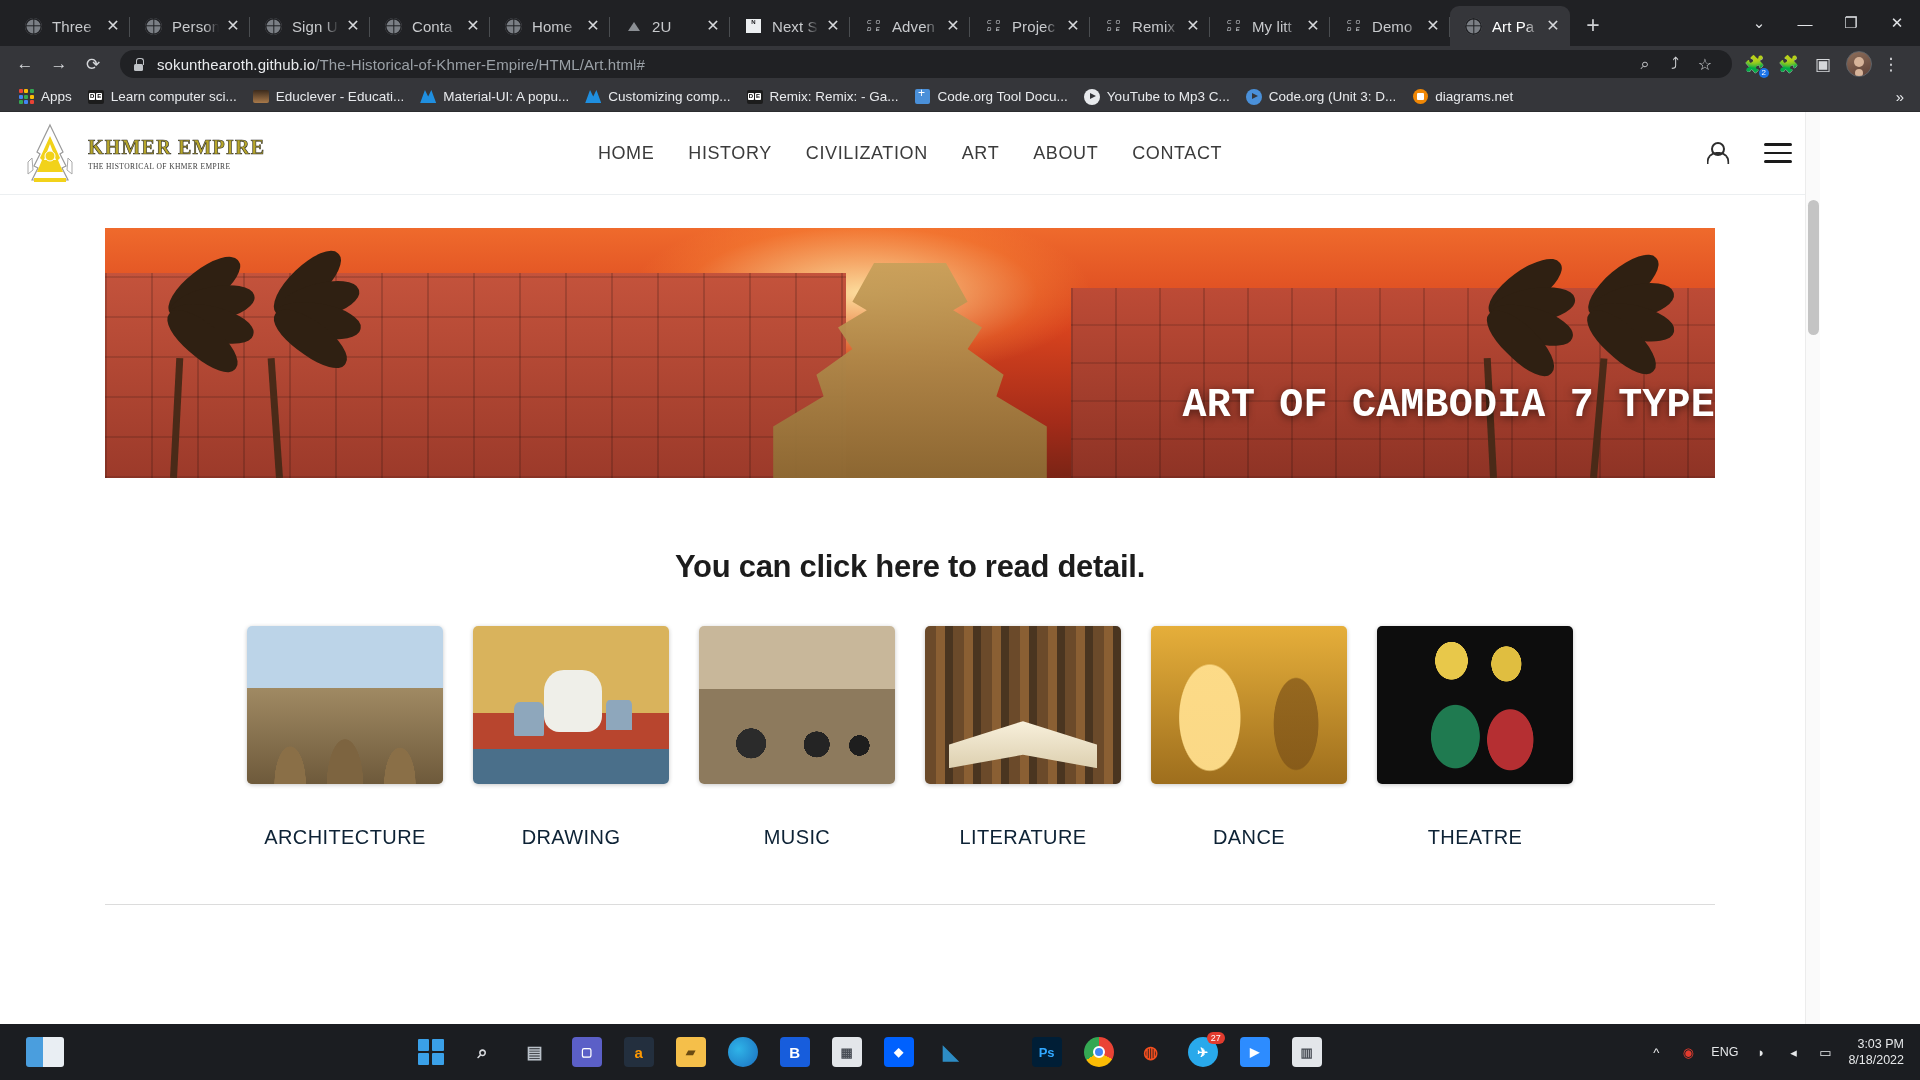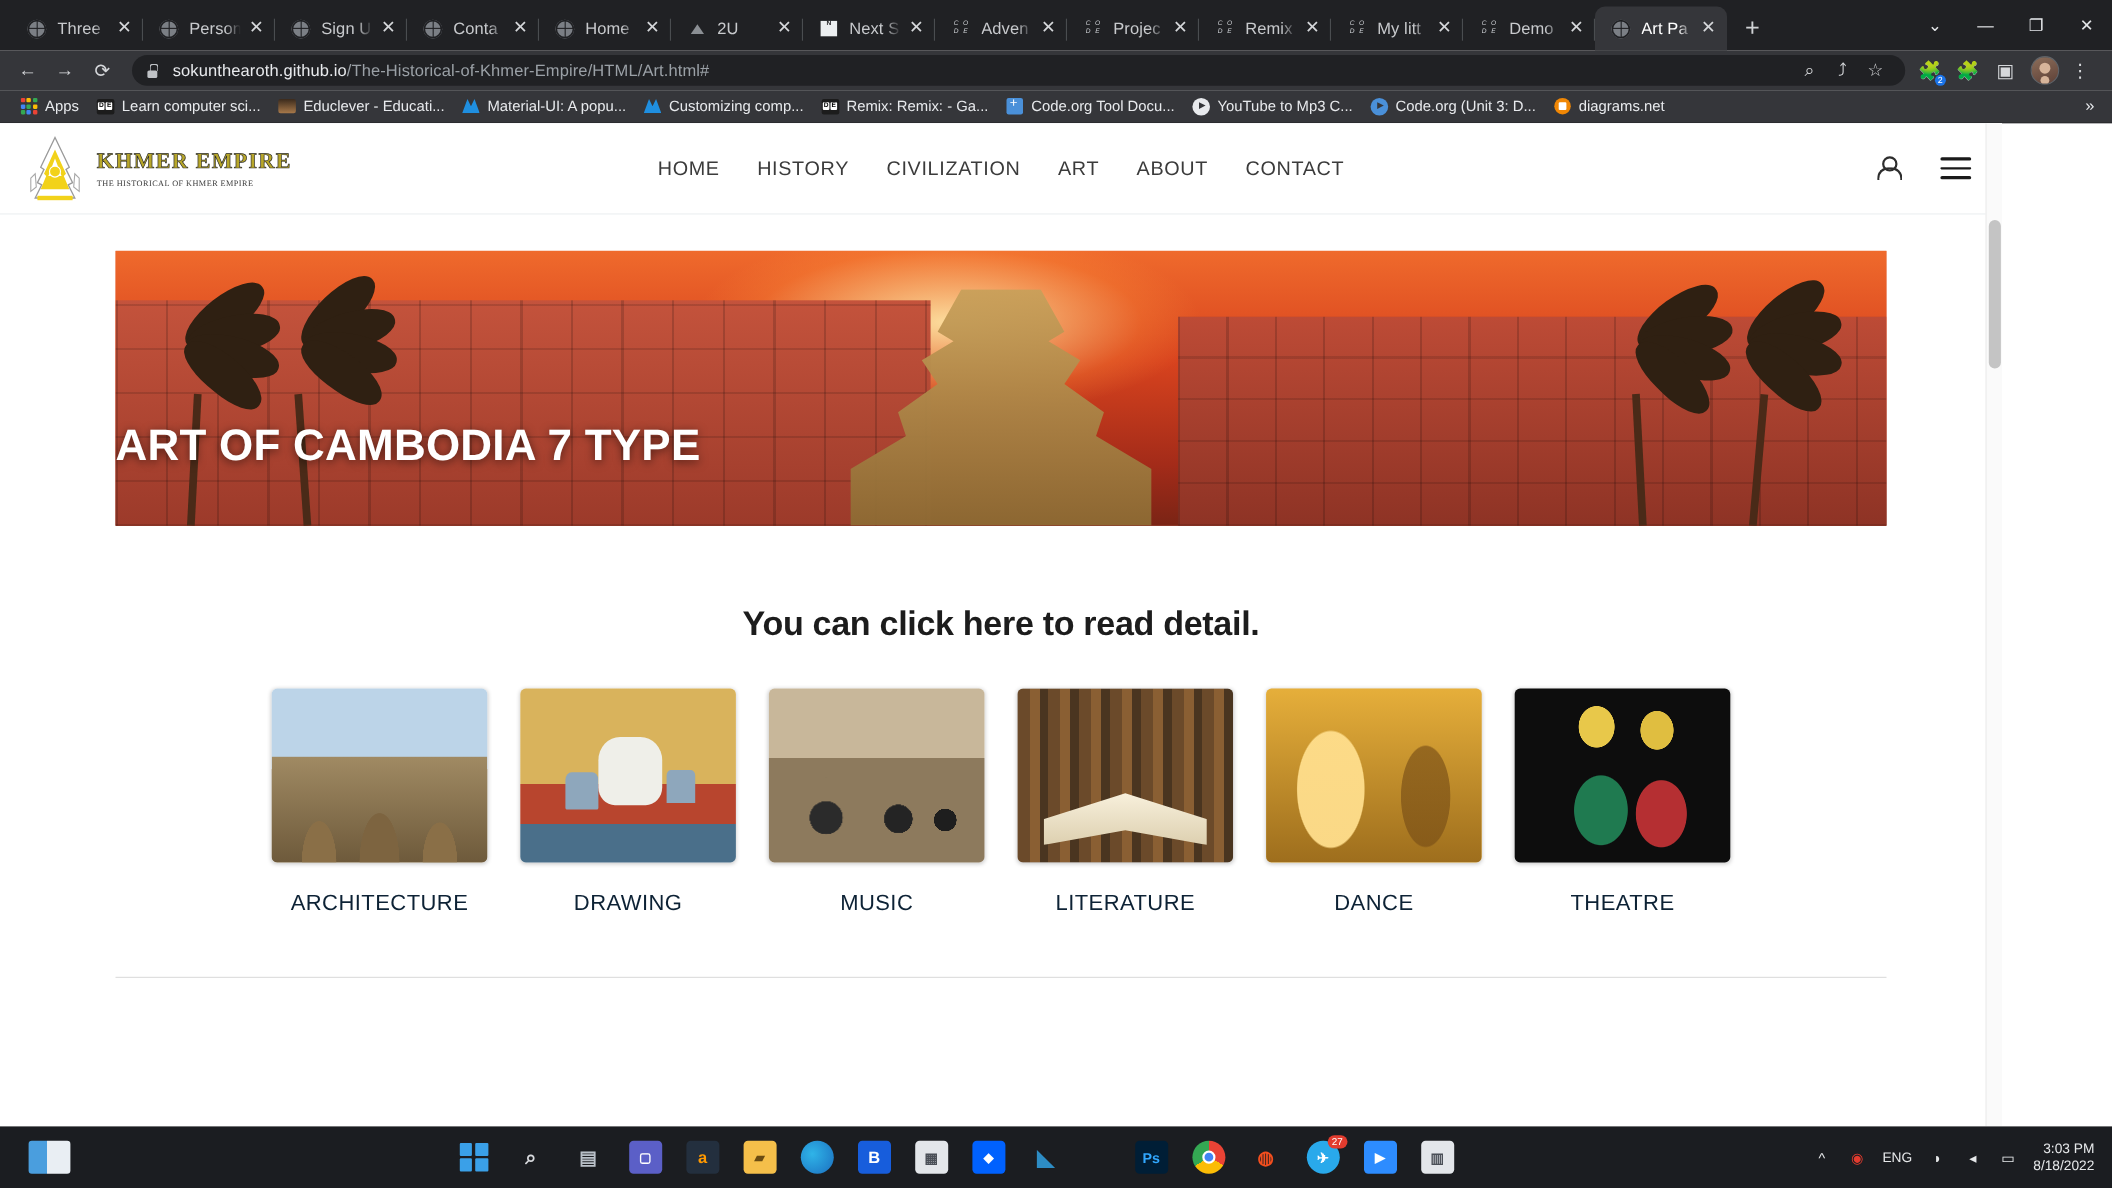--- a/index.html
+++ b/index.html
@@ -356,27 +356,27 @@
   }
   .palm b {
     position:absolute; left:50%; top:8px; width:86px; height:34px;
     background:#2f2012; border-radius:50% 50% 45% 45%;
     transform-origin: left center;
   }
   .hero-title {
     position: absolute;
     left: 0; right: 0;
     top: 155px;
-    text-align: left;
+    text-align: right;
     color: #fff;
     font-size: 40px;
     font-weight: 700;
     letter-spacing: .2px;
     text-shadow: 0 2px 9px rgba(0,0,0,.55);
-    font-family: Liberation Sans, sans-serif;
+    font-family: Liberation Mono, monospace;
   }
 
   .section-title {
     text-align: center;
     margin-top: 71px;
     font-size: 31px;
     font-weight: 700;
     color: #1c1c1c;
     letter-spacing: -.3px;
   }
@@ -390,21 +390,21 @@
   }
   .card { width: 196px; flex: 0 0 196px; }
   .card-img {
     width: 196px; height: 158px;
     border-radius: 5px;
     overflow: hidden;
     position: relative;
     box-shadow: 0 1px 4px rgba(0,0,0,.22);
   }
   .card-label {
-    margin-top: 26px;
+    margin-top: 42px;
     text-align: center;
     font-size: 20px;
     color: #0d2235;
     letter-spacing: .4px;
   }
 
   
   .art-arch {
     background:
       linear-gradient(to bottom, #bcd4e8 0 46%, #9e8c6d 46% 100%);

